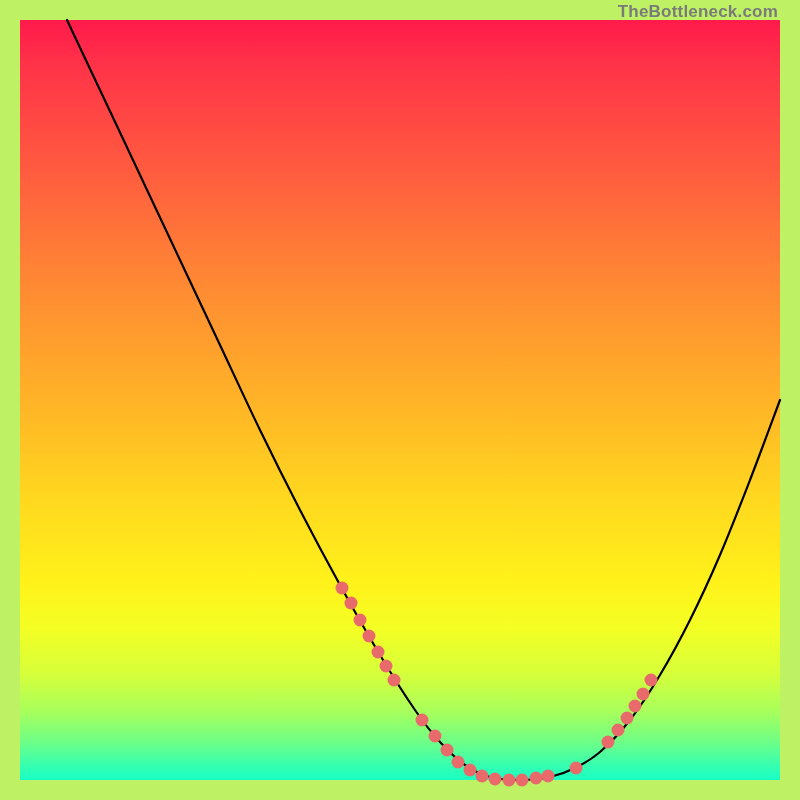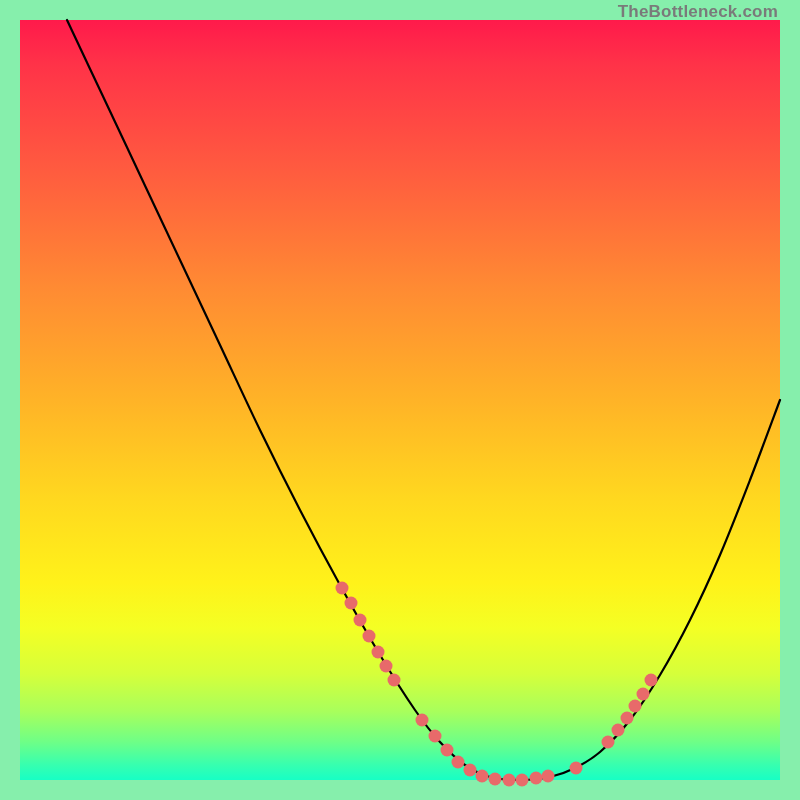--- a/index.html
+++ b/index.html
@@ -10,21 +10,21 @@
     background: #000000;
     overflow: hidden;
     font-family: Arial, Helvetica, sans-serif;
   }
   .frame {
     position: absolute;
     top: 0;
     left: 0;
     width: 800px;
     height: 800px;
-    background: #86efac;
+    background: #bef264;
   }
   .plot-area {
     position: absolute;
     top: 20px;
     left: 20px;
     width: 760px;
     height: 760px;
   }
   .gradient-bg {
     position: absolute;

